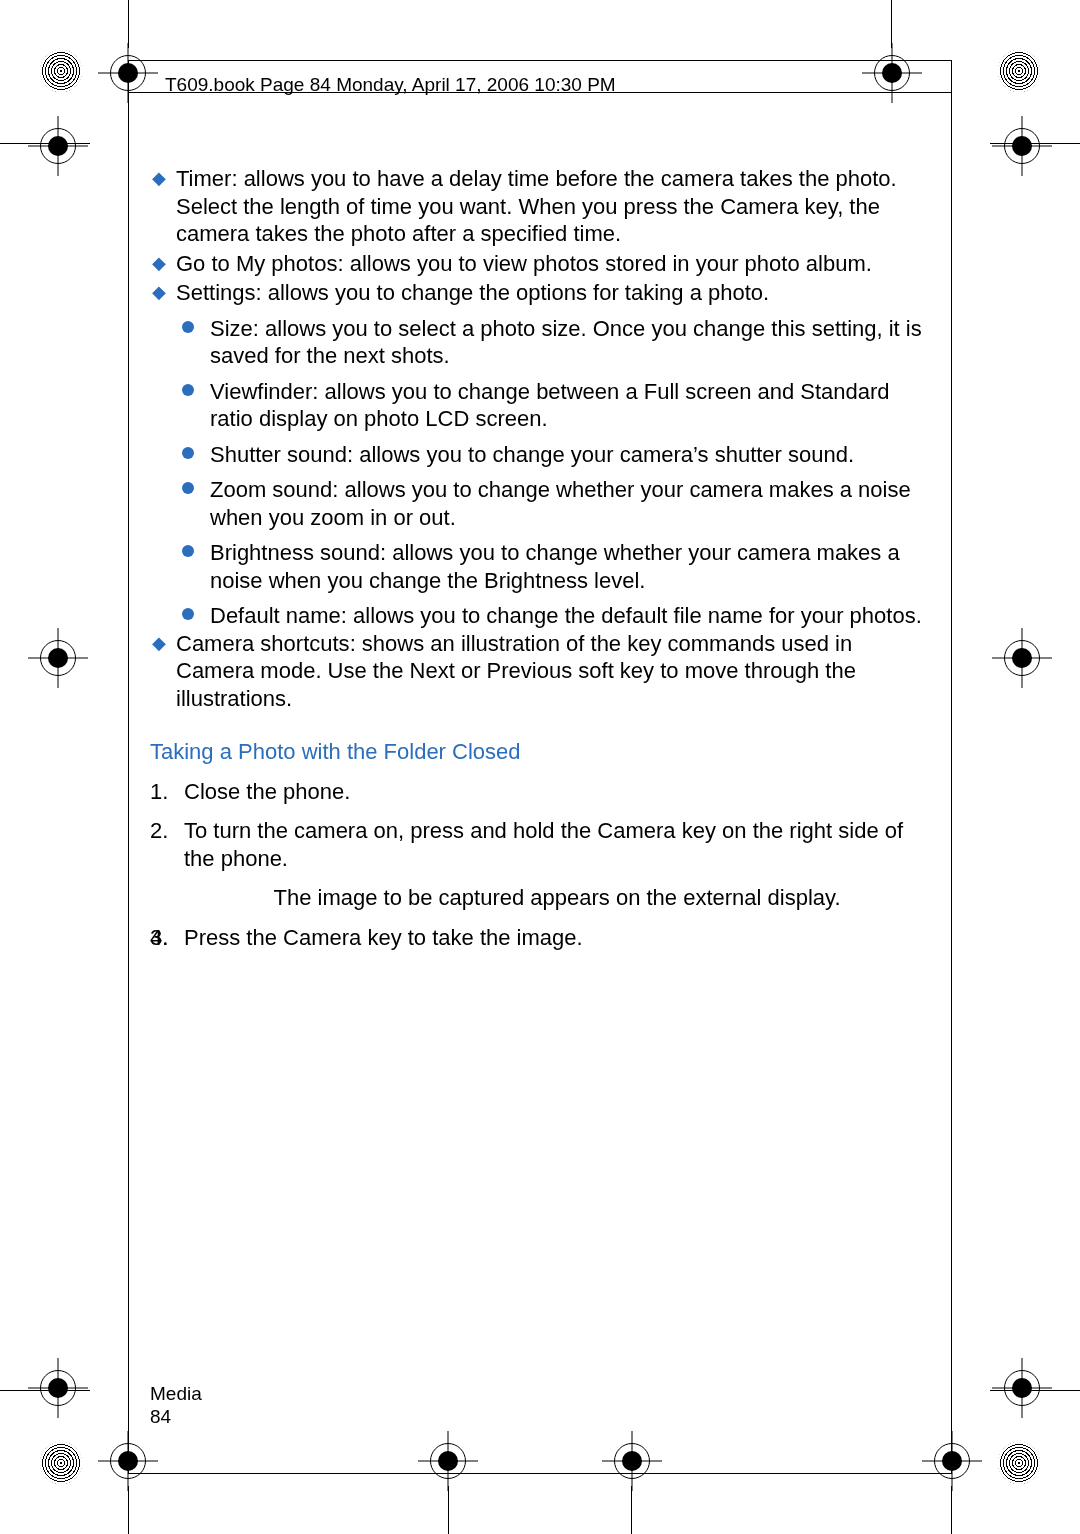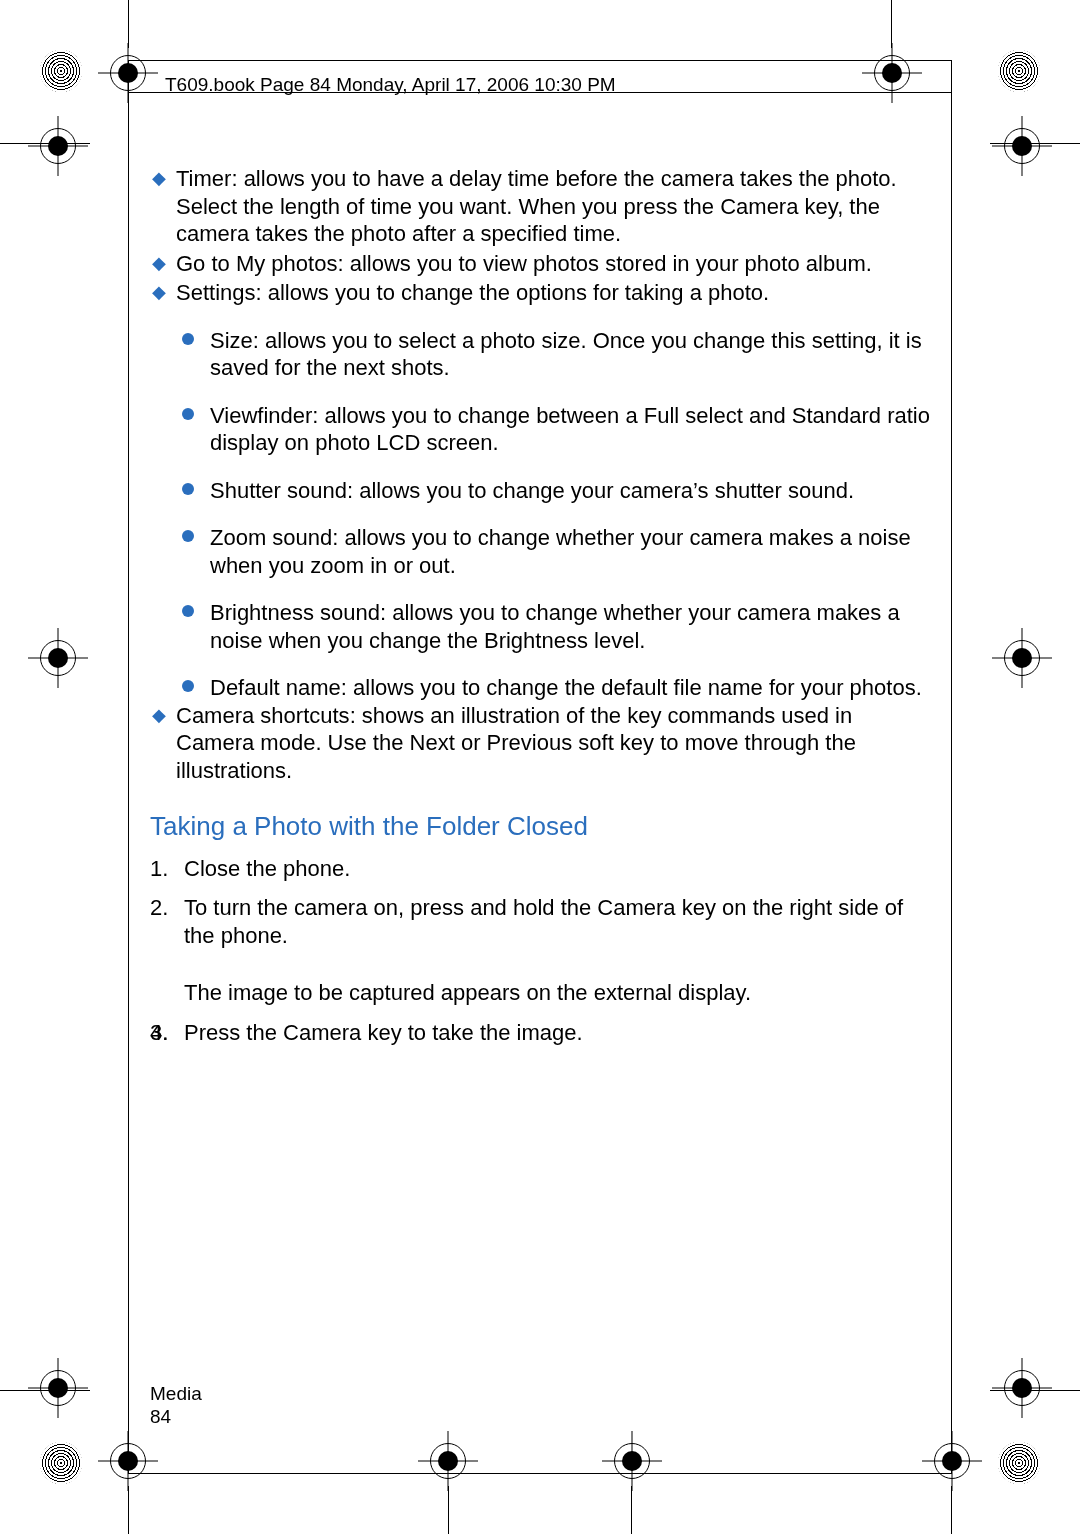--- a/index.html
+++ b/index.html
@@ -67,34 +67,34 @@
     content: "\25C6";
     position: absolute;
     left: 2px; top: 2px;
     color: #2a6ebd;
     font-size: 18px;
   }
   .sub-list { margin-left: 26px; }
   .dot-item {
     position: relative;
     padding-left: 34px;
-    margin-top: 20px;
+    margin-top: 8px;
   }
   .dot-item::before {
     content: "";
     position: absolute;
     left: 6px; top: 6px;
     width: 12px; height: 12px;
     background: #2a6ebd;
     border-radius: 50%;
   }
   .b { font-weight: normal; }
   .section-title {
     color: #2a6ebd;
-    font-size: 26px;
+    font-size: 22px;
     margin-top: 26px;
     margin-bottom: 4px;
   }
   .ol-item {
     position: relative;
     padding-left: 34px;
     margin-top: 12px;
   }
   .ol-item .num {
     position: absolute;
@@ -217,21 +217,21 @@
 
   <div class="diamond-item">
     <span class="b">Settings</span><span>: allows you to change the options for taking a photo.</span>
   </div>
 
   <div class="sub-list">
     <div class="dot-item">
       <span class="b">Size</span><span>: allows you to select a photo size. Once you change this setting, it is saved for the next shots.</span>
     </div>
     <div class="dot-item">
-      <span class="b">Viewfinder</span><span>: allows you to change between a </span><span class="b">Full select</span><span> and </span><span class="b">Standard ratio</span><span> display on photo LCD screen.</span>
+      <span class="b">Viewfinder</span><span>: allows you to change between a </span><span class="b">Full screen</span><span> and </span><span class="b">Standard ratio</span><span> display on photo LCD screen.</span>
     </div>
     <div class="dot-item">
       <span class="b">Shutter sound</span><span>: allows you to change your camera’s shutter sound.</span>
     </div>
     <div class="dot-item">
       <span class="b">Zoom sound</span><span>: allows you to change whether your camera makes a noise when you zoom in or out.</span>
     </div>
     <div class="dot-item">
       <span class="b">Brightness sound</span><span>: allows you to change whether your camera makes a noise when you change the Brightness level.</span>
     </div>
@@ -247,21 +247,21 @@
   <div class="section-title">Taking a Photo with the Folder Closed</div>
 
   <div class="ol-item">
     <span class="num">1.</span>
     <span>Close the phone.</span>
   </div>
   <div class="ol-item">
     <span class="num">2.</span>
     <span>To turn the camera on, press and hold the Camera key on the right side of the phone.</span>
   </div>
-  <div class="ol-item" style="margin-top:30px;">
+  <div class="ol-item" style="margin-top:12px;text-align:center;">
     <span>The image to be captured appears on the external display.</span>
   </div>
   <div class="ol-item">
     <span class="num">3.</span>
   </div>
   <div class="ol-item">
     <span class="num">4.</span>
     <span>Press the </span><span class="b">Camera</span><span> key to take the image.</span>
   </div>
 

